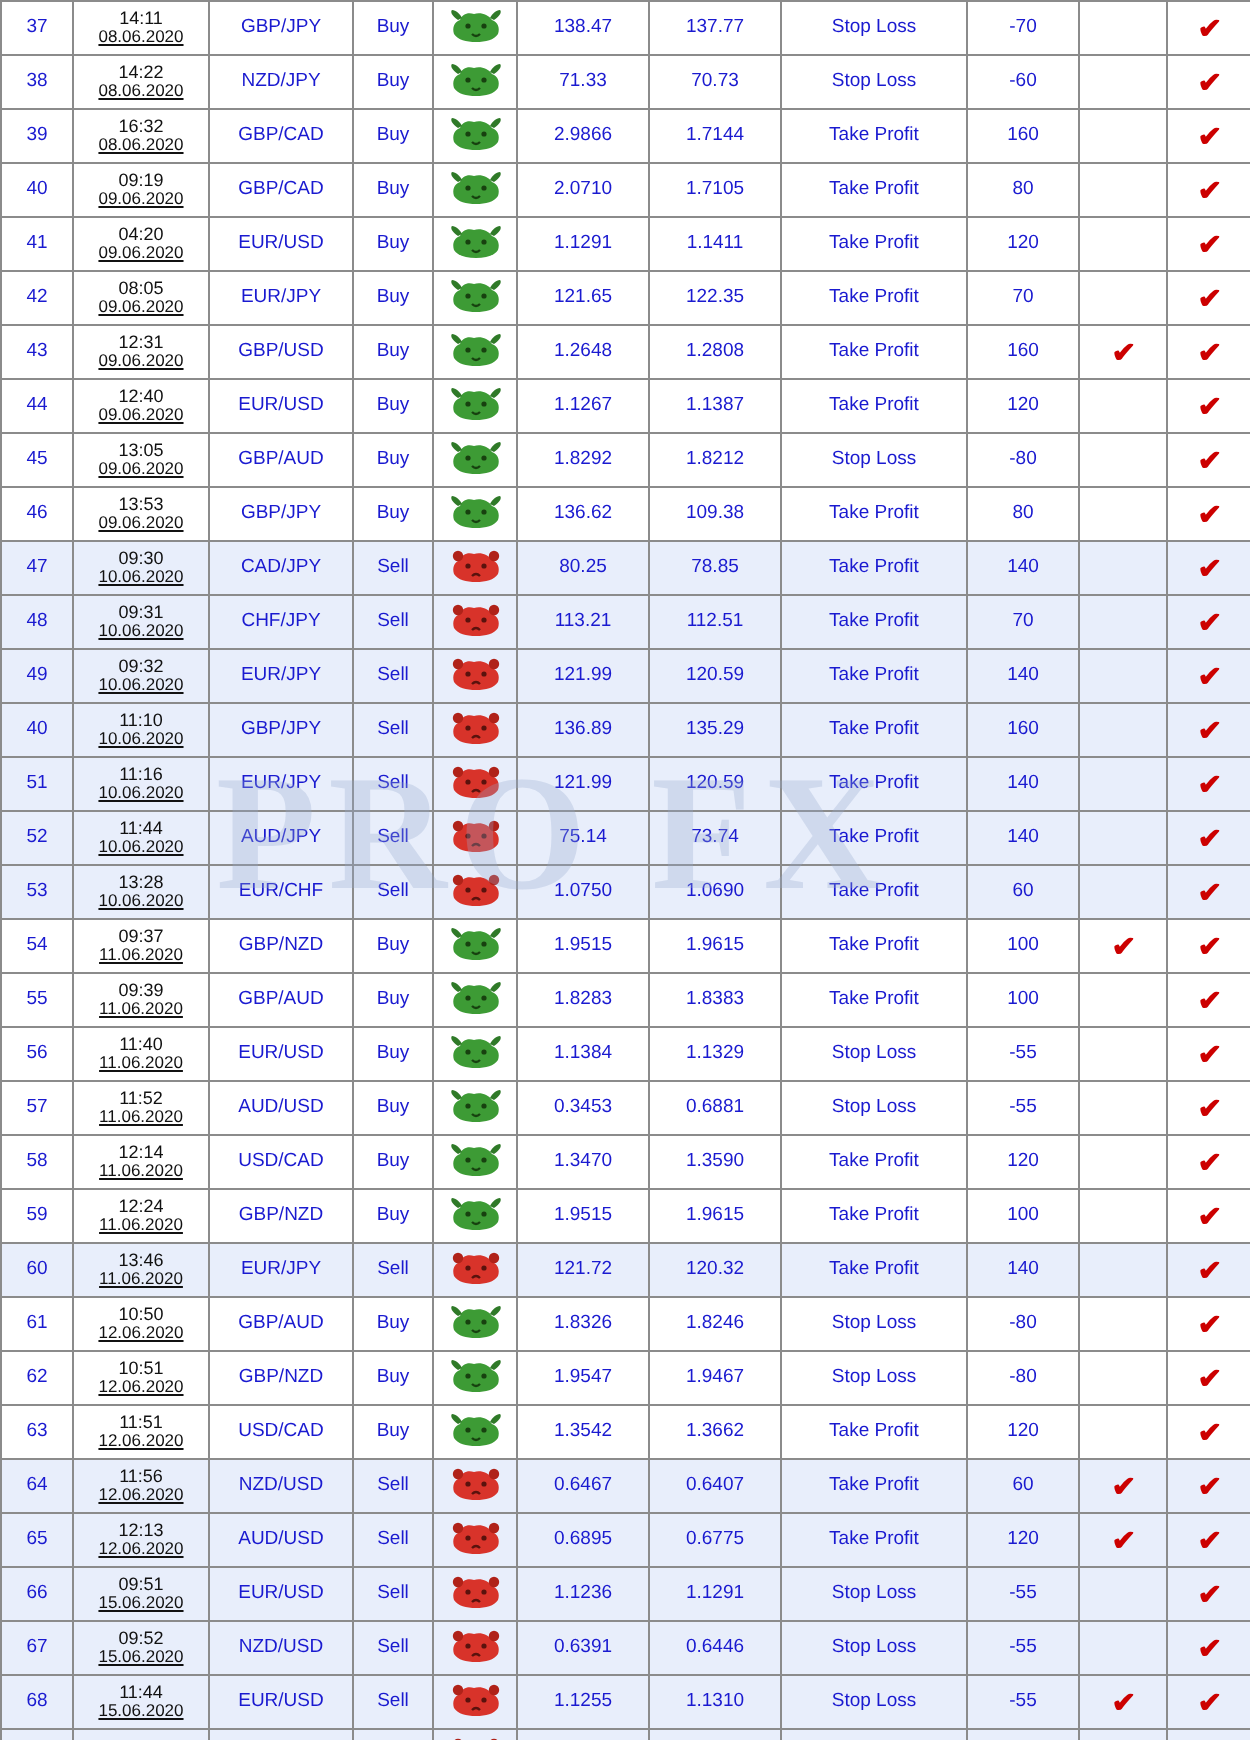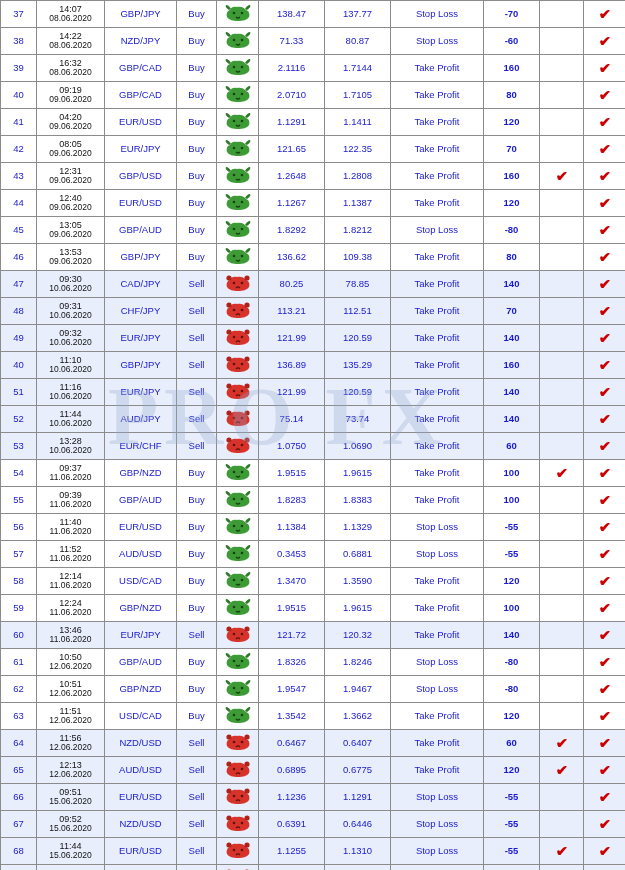--- a/index.html
+++ b/index.html
@@ -76,26 +76,26 @@
   col.c-icon { width: 42px; }
   col.c-open { width: 66px; }
   col.c-close { width: 66px; }
   col.c-result { width: 93px; }
   col.c-pips { width: 56px; }
   col.c-chk1 { width: 44px; }
   col.c-chk2 { width: 42px; }
 
   .cell-num { color: #111111; font-size: 10px; margin-top: 40px; }
   .cell-time .t { display: block; color: #111111; font-size: 9px; }
-  .cell-time .d { display: block; color: #111111; font-size: 8.5px; }
+  .cell-time .d { display: block; color: #111111; font-size: 8.5px; text-decoration: underline; }
   .cell-pair { color: #1a1ad0; font-size: 10px; }
   .cell-side { color: #1a1ad0; font-size: 10px; }
   .cell-price { color: #1a1ad0; font-size: 10px; }
   .cell-result { color: #1a1ad0; font-size: 10px; }
-  .cell-pips { color: #1a1ad0; font-size: 10px; font-weight: bold; }
+  .cell-pips { color: #1a1ad0; font-size: 10px; }
   tr.sell-row td { background: #e8eefb; }
   tr.buy-row td { background: #ffffff; }
 
   .check {
     color: #cc0000;
     font-size: 14px;
     font-weight: bold;
     line-height: 1;
     display: inline-block;
     transform: scaleX(1.05);
@@ -128,21 +128,21 @@
         <col class="c-close">
         <col class="c-result">
       <col class="c-pips">
         <col class="c-chk1">
         <col class="c-chk2">
     </colgroup>
     <tbody id="trades-body">
         <tr class="buy-row">
           <td class="cell-num">37</td>
           <td class="cell-time">
-            <span class="t">14:07</span>
+            <span class="t">14:11</span>
             <span class="d">08.06.2020</span>
           </td>
           <td class="cell-pair">GBP/JPY</td>
           <td class="cell-side">Buy</td>
           <td>
             <span class="icon-wrap">
               <svg class="bull-svg" width="30" height="20" viewBox="0 0 30 20">
                 <path d="M4 13 C3 10 4 7 7 6 C8 3 11 2 14 3 C17 2 21 3 23 6 C26 7 27 10 26 13 C24 16 20 17 15 17 C10 17 6 16 4 13 Z" fill="#3d9b35"></path>
                 <path d="M6 6 C3 4 2 2 3 1 C5 1 7 3 8 5 Z" fill="#2f7a28"></path>
                 <path d="M24 6 C27 4 28 2 27 1 C25 1 23 3 22 5 Z" fill="#2f7a28"></path>
@@ -173,21 +173,21 @@
                 <path d="M4 13 C3 10 4 7 7 6 C8 3 11 2 14 3 C17 2 21 3 23 6 C26 7 27 10 26 13 C24 16 20 17 15 17 C10 17 6 16 4 13 Z" fill="#3d9b35"></path>
                 <path d="M6 6 C3 4 2 2 3 1 C5 1 7 3 8 5 Z" fill="#2f7a28"></path>
                 <path d="M24 6 C27 4 28 2 27 1 C25 1 23 3 22 5 Z" fill="#2f7a28"></path>
                 <circle cx="11" cy="9" r="1.3" fill="#17410f"></circle>
                 <circle cx="19" cy="9" r="1.3" fill="#17410f"></circle>
                 <path d="M13 13 q2 2 4 0" stroke="#17410f" stroke-width="1.2" fill="none"></path>
               </svg>
             </span>
           </td>
           <td class="cell-price">71.33</td>
-          <td class="cell-price">80.87</td>
+          <td class="cell-price">70.73</td>
           <td class="cell-result">Stop Loss</td>
           <td class="cell-pips">-60</td>
           <td><span class="check"></span></td>
           <td><span class="check">✔</span></td>
         </tr>
         <tr class="buy-row">
           <td class="cell-num">39</td>
           <td class="cell-time">
             <span class="t">16:32</span>
             <span class="d">08.06.2020</span>
@@ -199,21 +199,21 @@
               <svg class="bull-svg" width="30" height="20" viewBox="0 0 30 20">
                 <path d="M4 13 C3 10 4 7 7 6 C8 3 11 2 14 3 C17 2 21 3 23 6 C26 7 27 10 26 13 C24 16 20 17 15 17 C10 17 6 16 4 13 Z" fill="#3d9b35"></path>
                 <path d="M6 6 C3 4 2 2 3 1 C5 1 7 3 8 5 Z" fill="#2f7a28"></path>
                 <path d="M24 6 C27 4 28 2 27 1 C25 1 23 3 22 5 Z" fill="#2f7a28"></path>
                 <circle cx="11" cy="9" r="1.3" fill="#17410f"></circle>
                 <circle cx="19" cy="9" r="1.3" fill="#17410f"></circle>
                 <path d="M13 13 q2 2 4 0" stroke="#17410f" stroke-width="1.2" fill="none"></path>
               </svg>
             </span>
           </td>
-          <td class="cell-price">2.1116</td>
+          <td class="cell-price">2.9866</td>
           <td class="cell-price">1.7144</td>
           <td class="cell-result">Take Profit</td>
           <td class="cell-pips">160</td>
           <td><span class="check"></span></td>
           <td><span class="check">✔</span></td>
         </tr>
         <tr class="buy-row">
           <td class="cell-num">40</td>
           <td class="cell-time">
             <span class="t">09:19</span>

